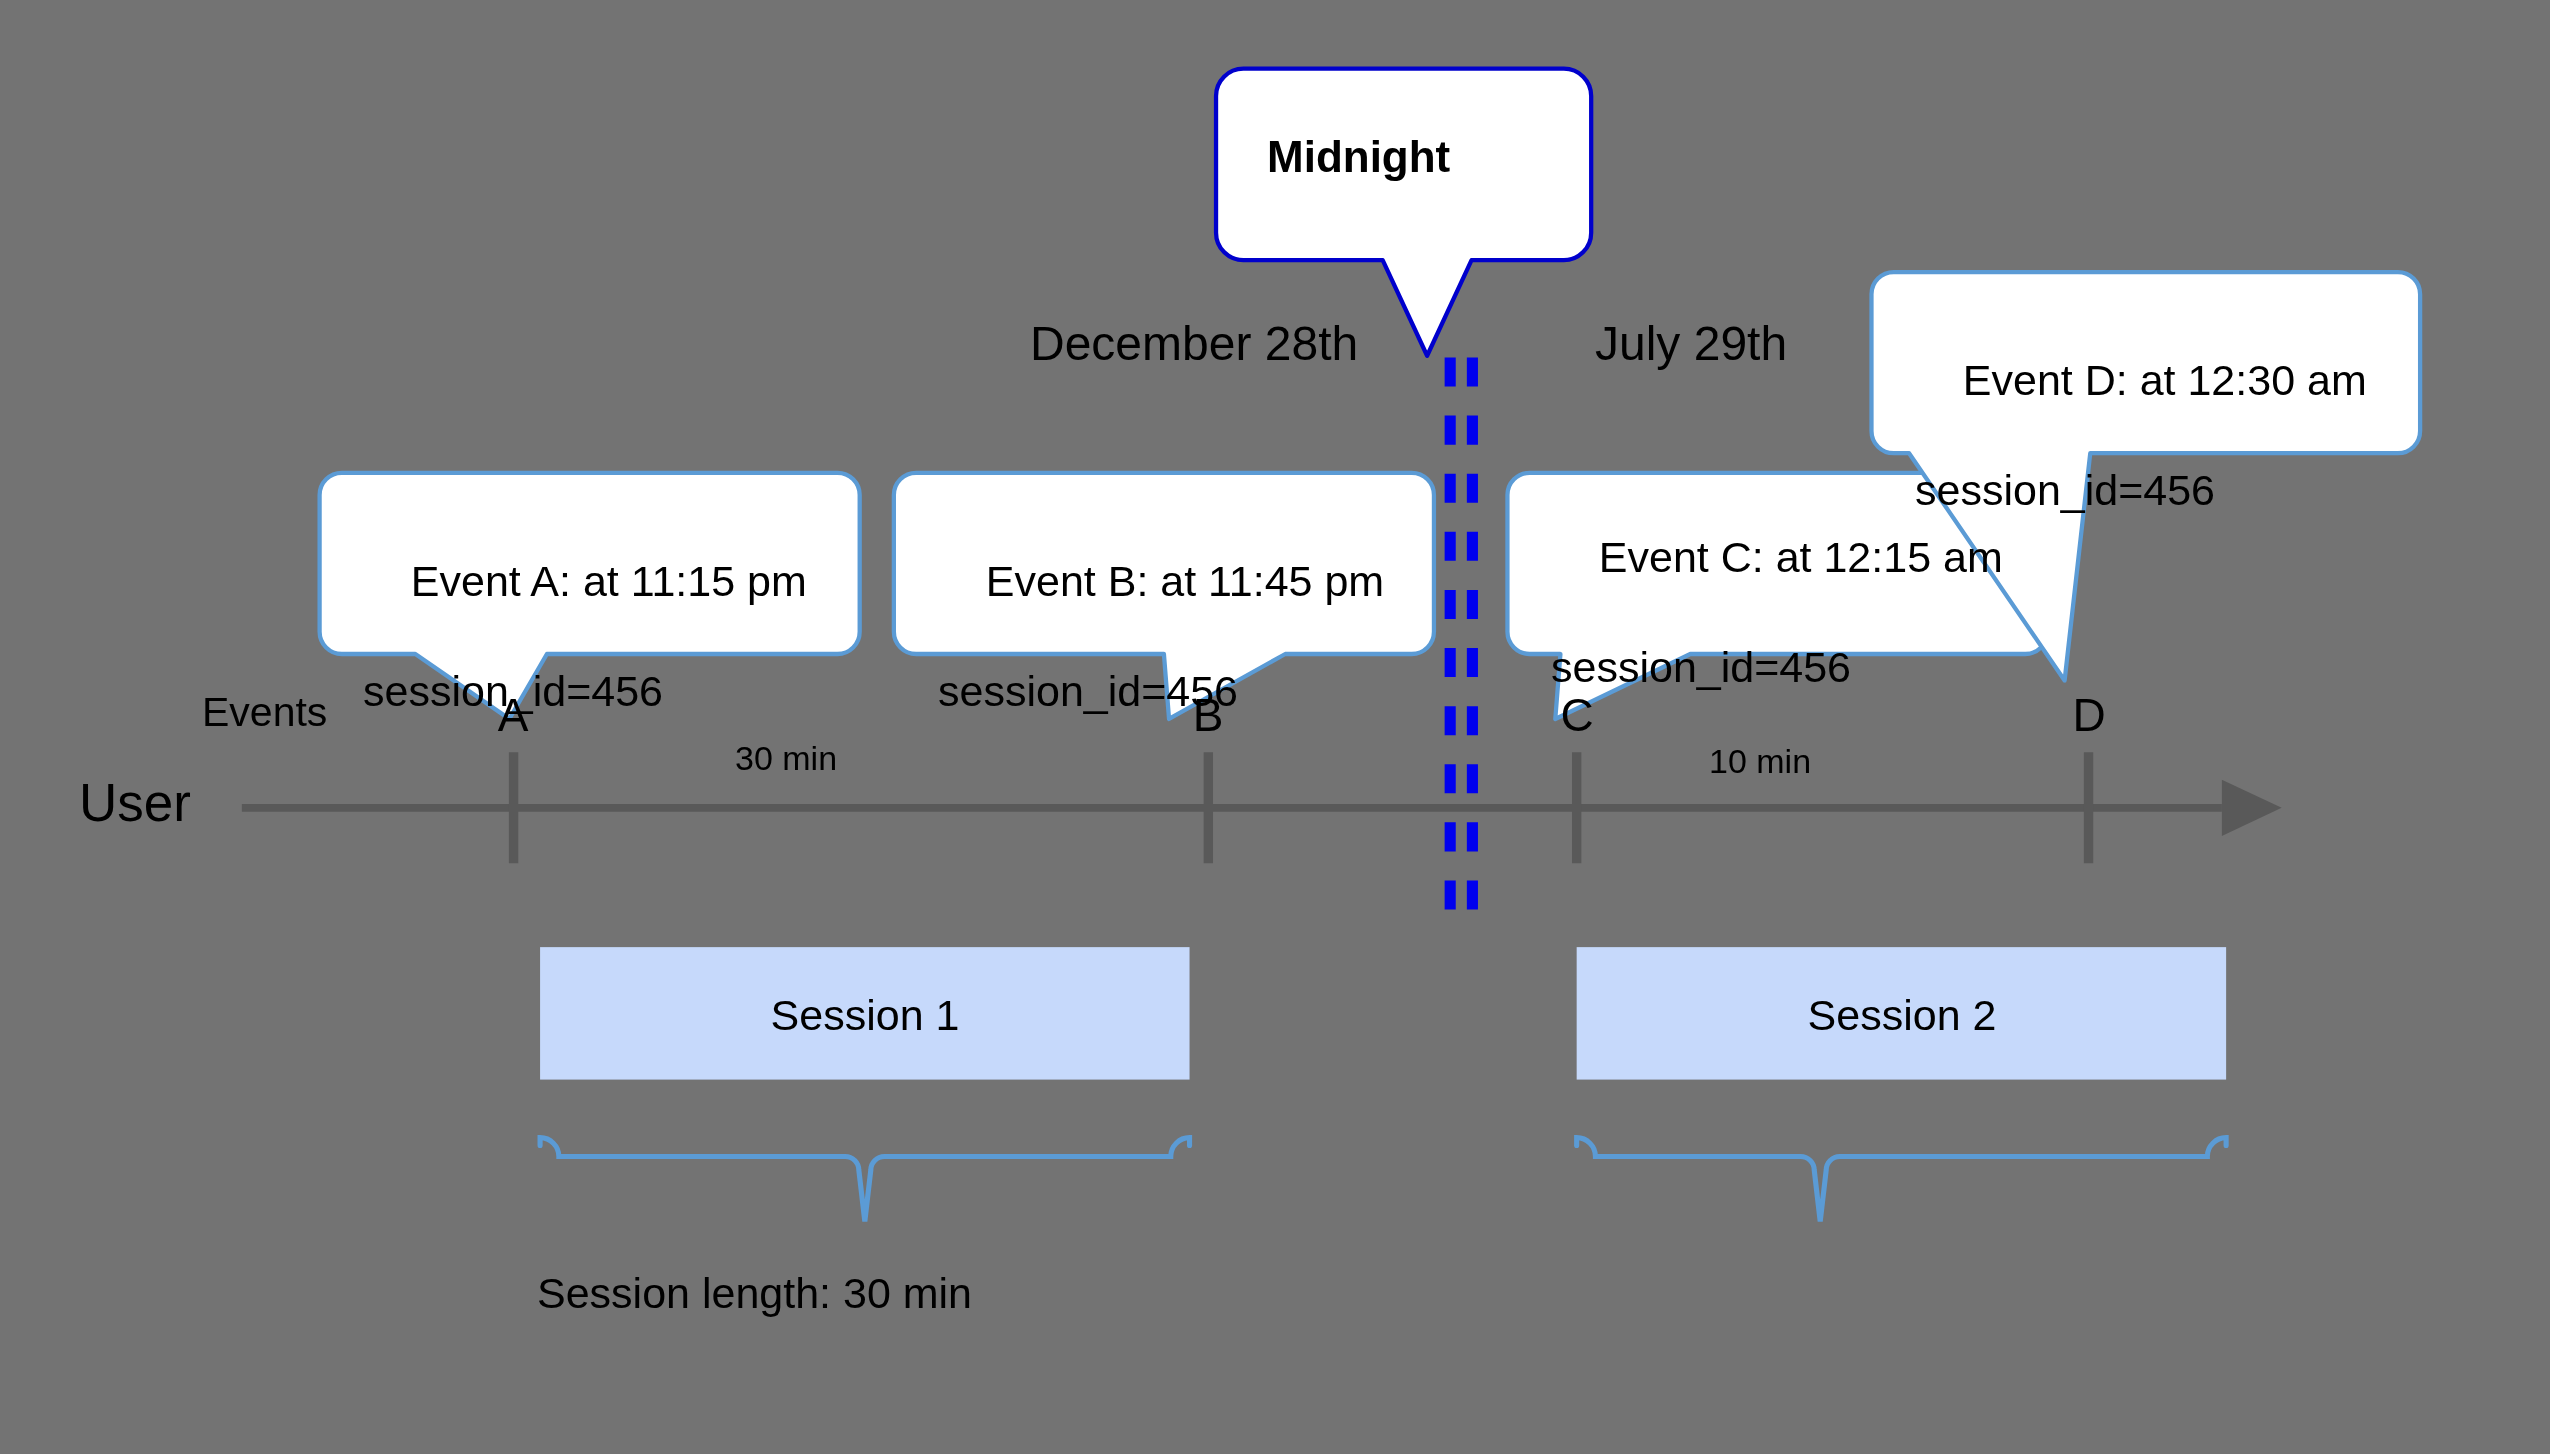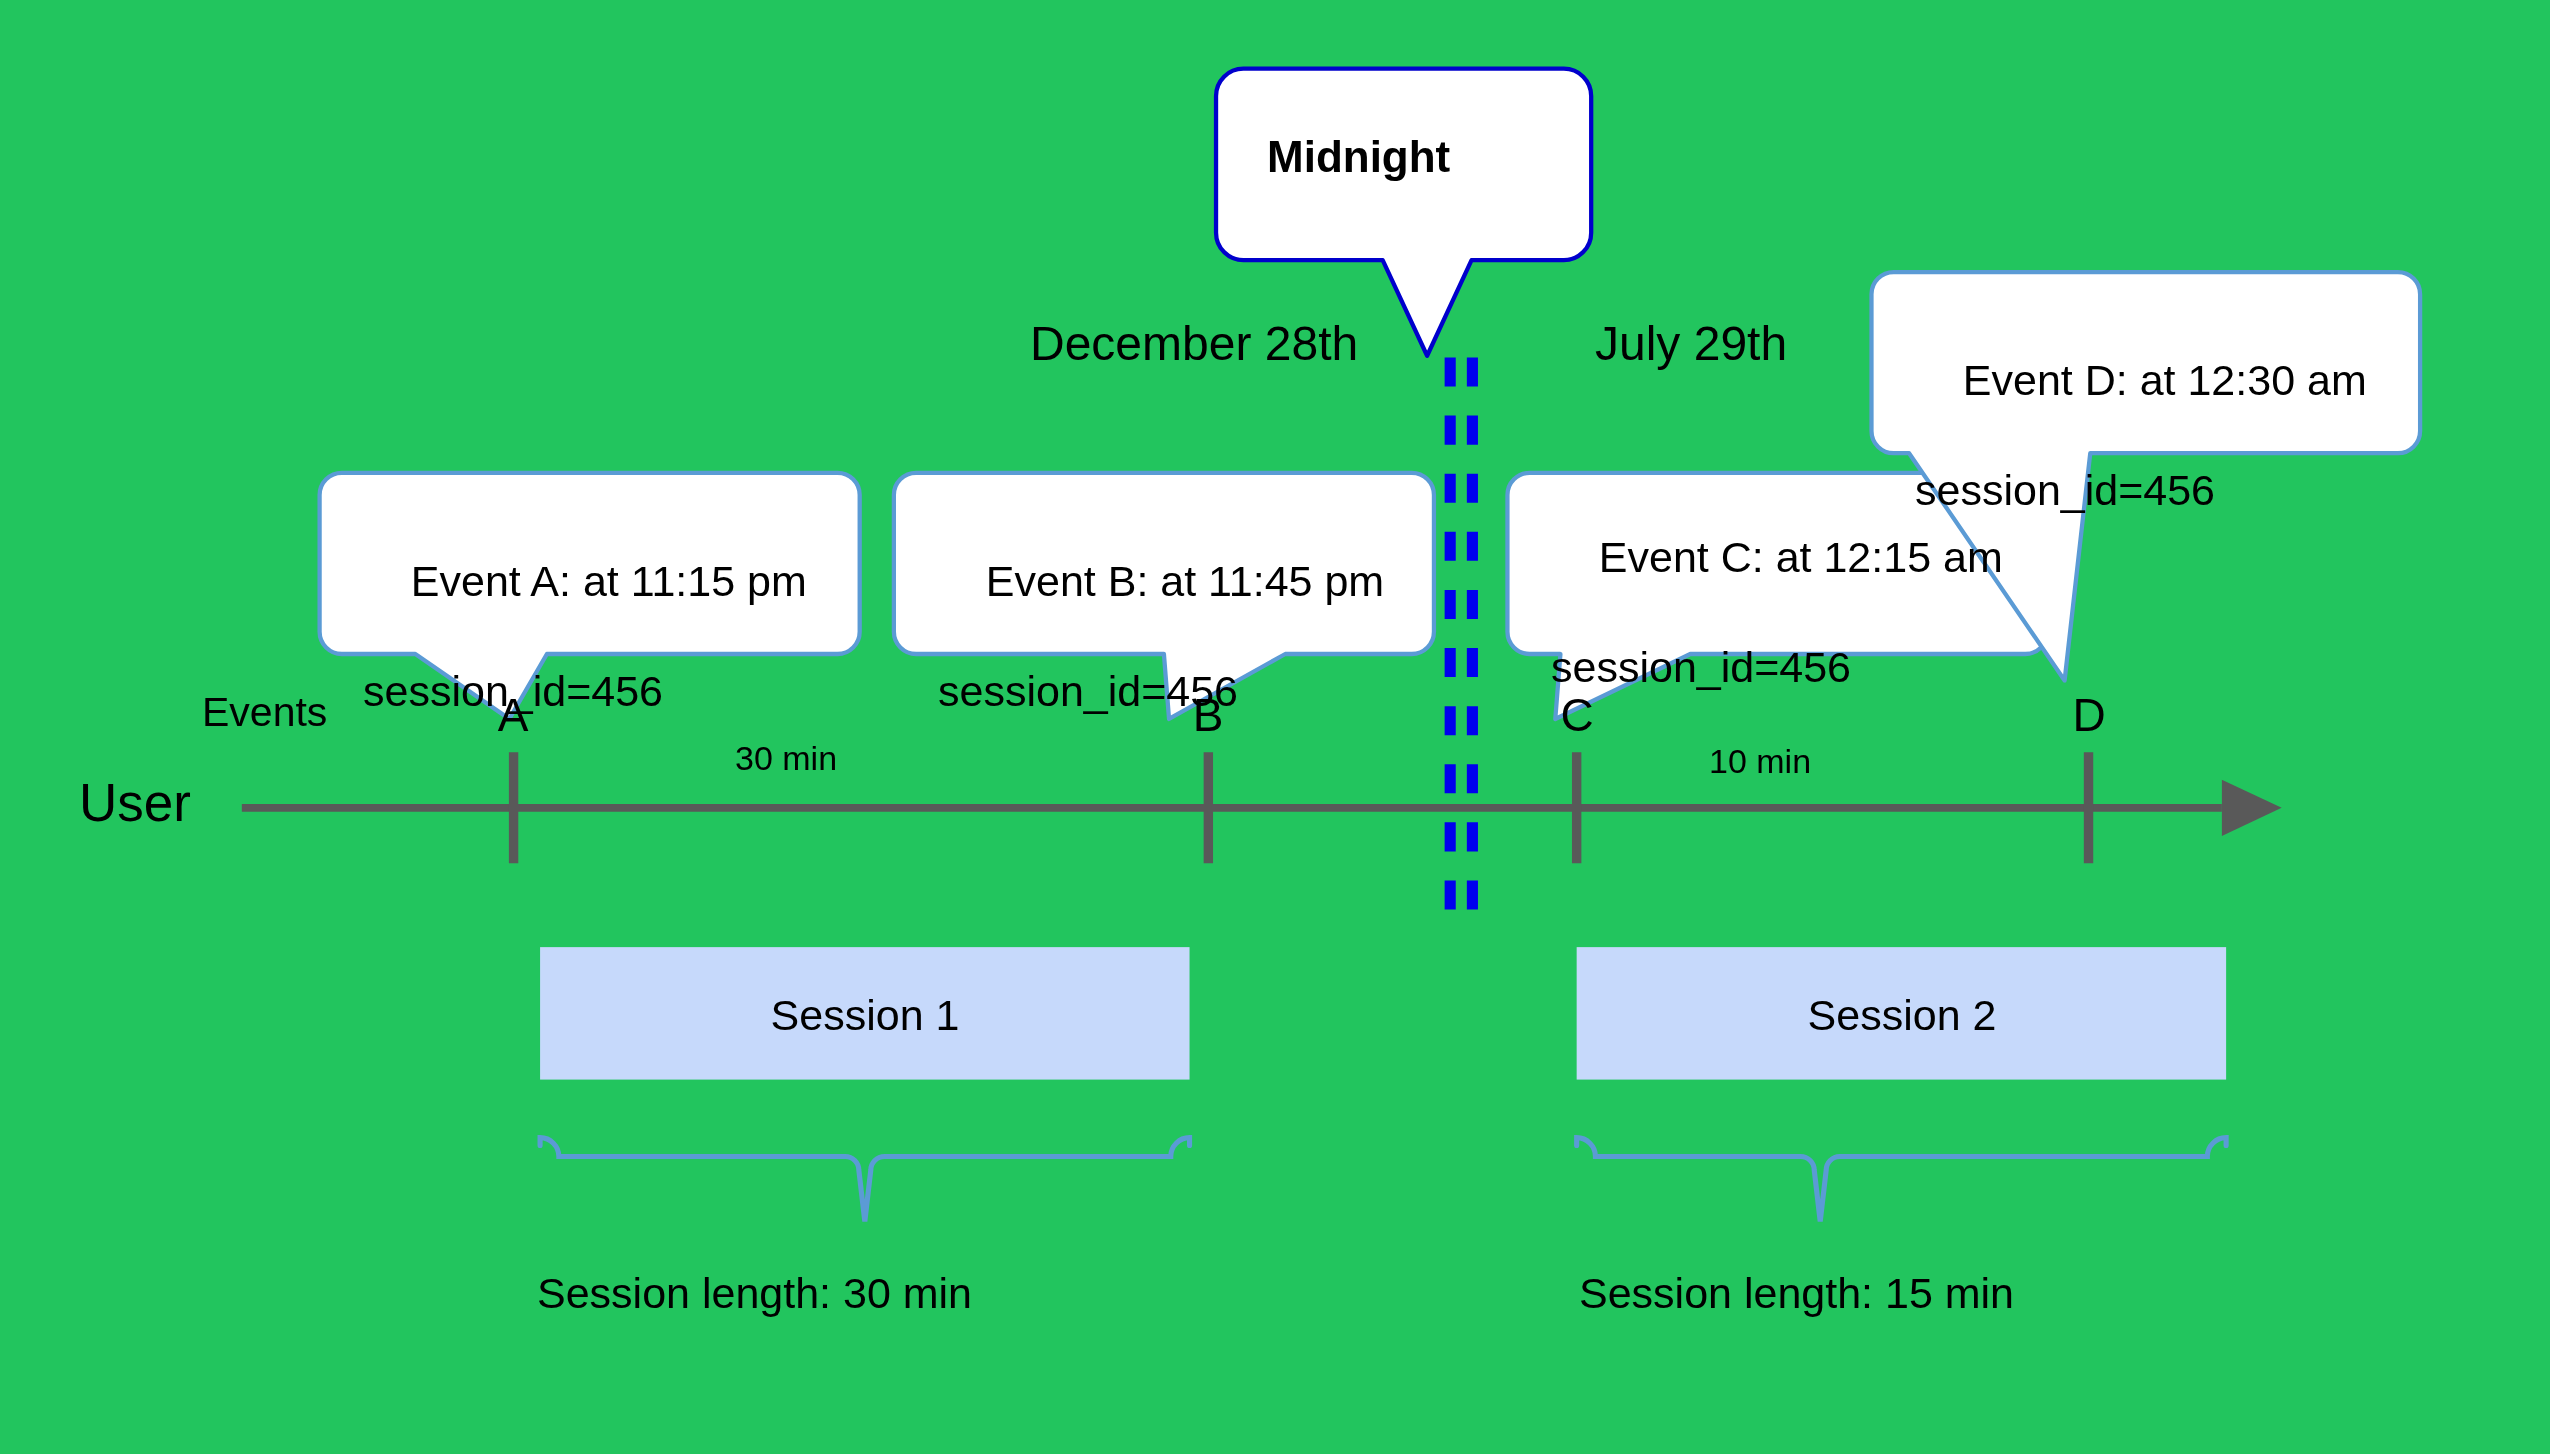--- a/index.html
+++ b/index.html
@@ -9,21 +9,21 @@
     background: #ffffff;
   }
   body {
     font-family: "Liberation Sans", sans-serif;
     color: #000000;
   }
   #stage {
     position: relative;
     width: 2550px;
     height: 1455px;
-    background: #22c55e;
+    background: #737373;
     overflow: hidden;
   }
   #canvas {
     position: absolute;
     left: 0;
     top: 0;
     width: 2550px;
     height: 1455px;
   }
   .lbl {
@@ -248,16 +248,15 @@
   <div class="lbl evlabel" style="left:1543px; top:689px; width:68px;">C</div>
   <div class="lbl evlabel" style="left:2055px; top:689px; width:68px;">D</div>
 
   <div class="lbl gap-text" style="left:735px; top:739px; width:256px;">30 min</div>
   <div class="lbl gap-text" style="left:1709px; top:742px; width:256px;">10 min</div>
 
   <div class="lbl session-text" style="left:540px; top:991px; width:650px;">Session 1</div>
   <div class="lbl session-text" style="left:1577px; top:991px; width:650px;">Session 2</div>
 
   <div class="lbl sesslen-text" style="left:537px; top:1269px;">Session length: 30 min</div>
-  <div class="lbl sesslen-text" style="left:1579px; top:1269px;">Session length: 15 min</div>
 
 </div>
 
 
 </body></html>

